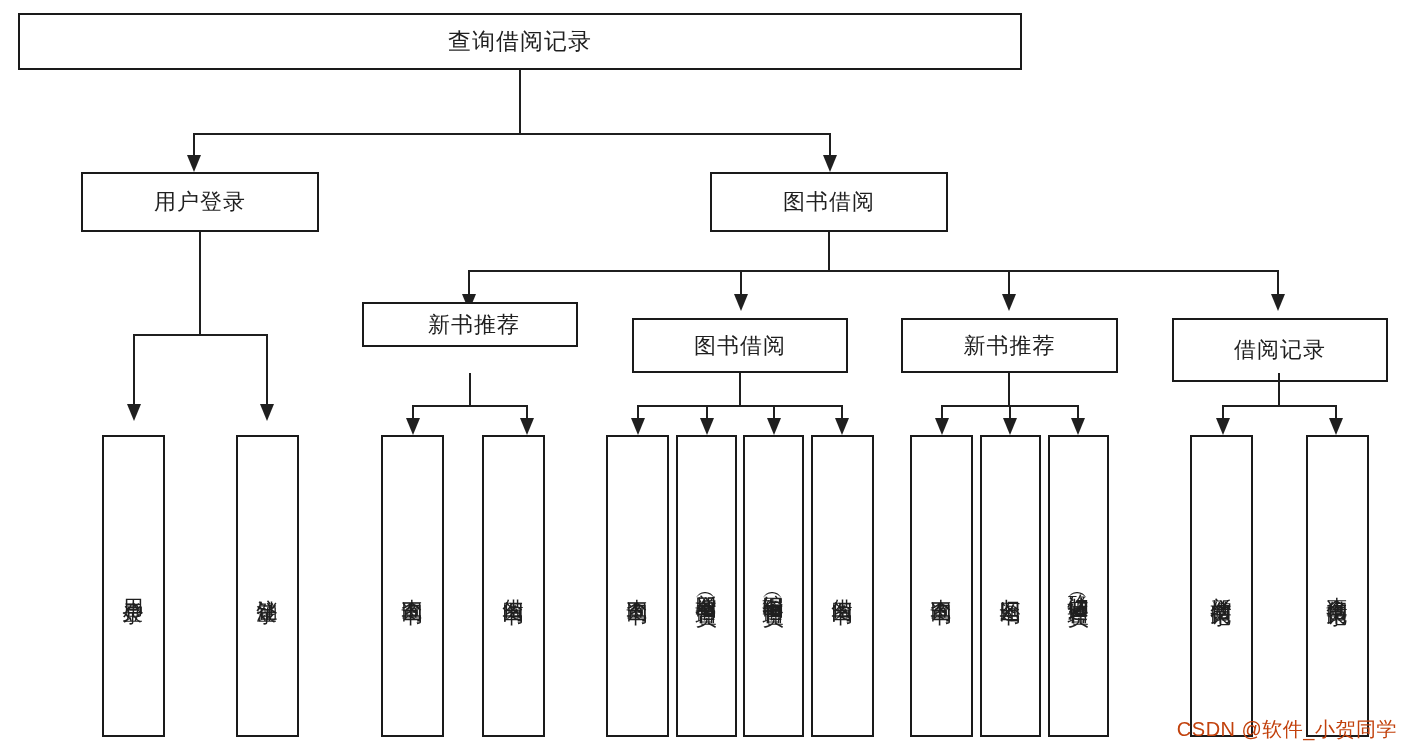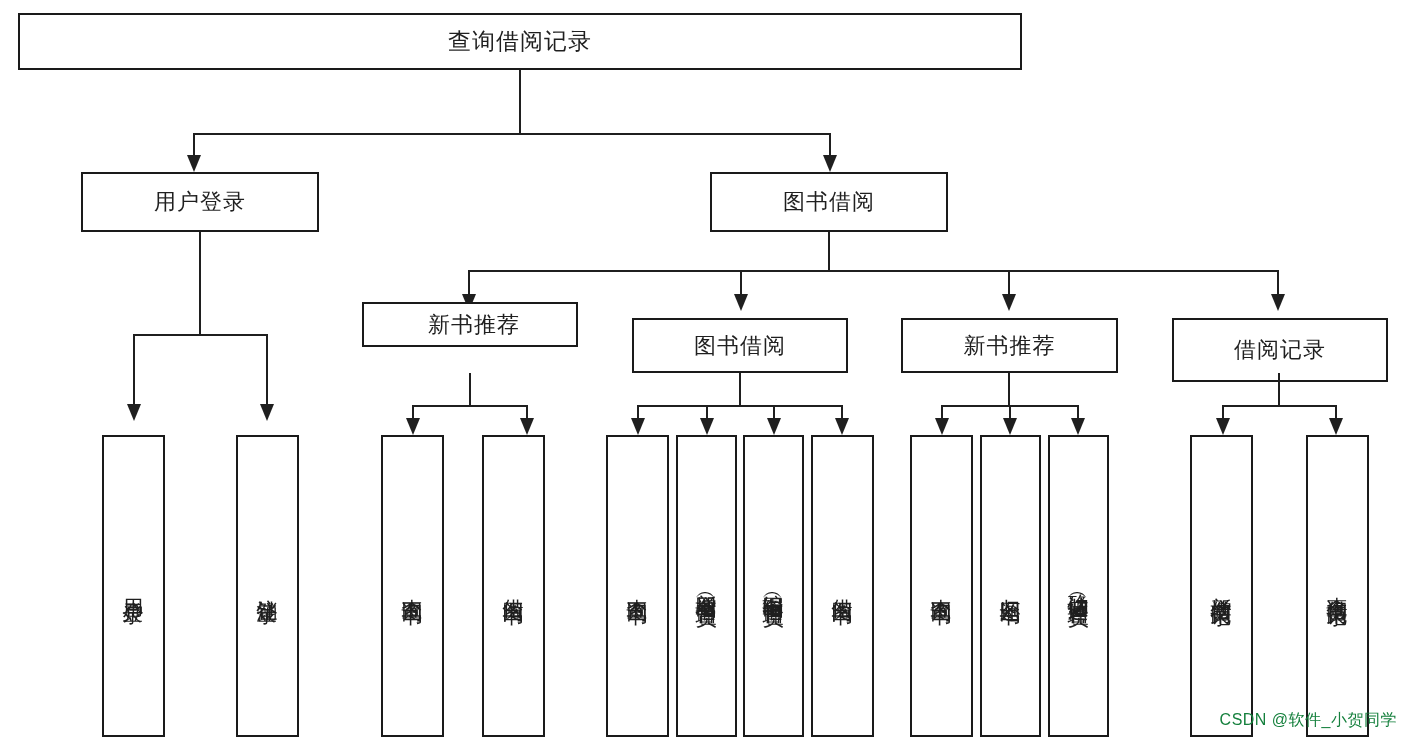--- a/index.html
+++ b/index.html
@@ -54,23 +54,23 @@
     position:absolute;
     width:0;height:0;
     border-left:7px solid transparent;
     border-right:7px solid transparent;
     border-top:17px solid #1f1f1f;
   }
   
   #watermark{
     position:absolute;
     right:8px;
-    bottom:16px;
-    font-size:16px;
-    color:#15803d;
+    bottom:4px;
+    font-size:20px;
+    color:#c2410c;
     letter-spacing:0.5px;
     white-space:nowrap;
     pointer-events:none;
   }
 </style>
 </head>
 <body>
 
 <div id="canvas">
 

